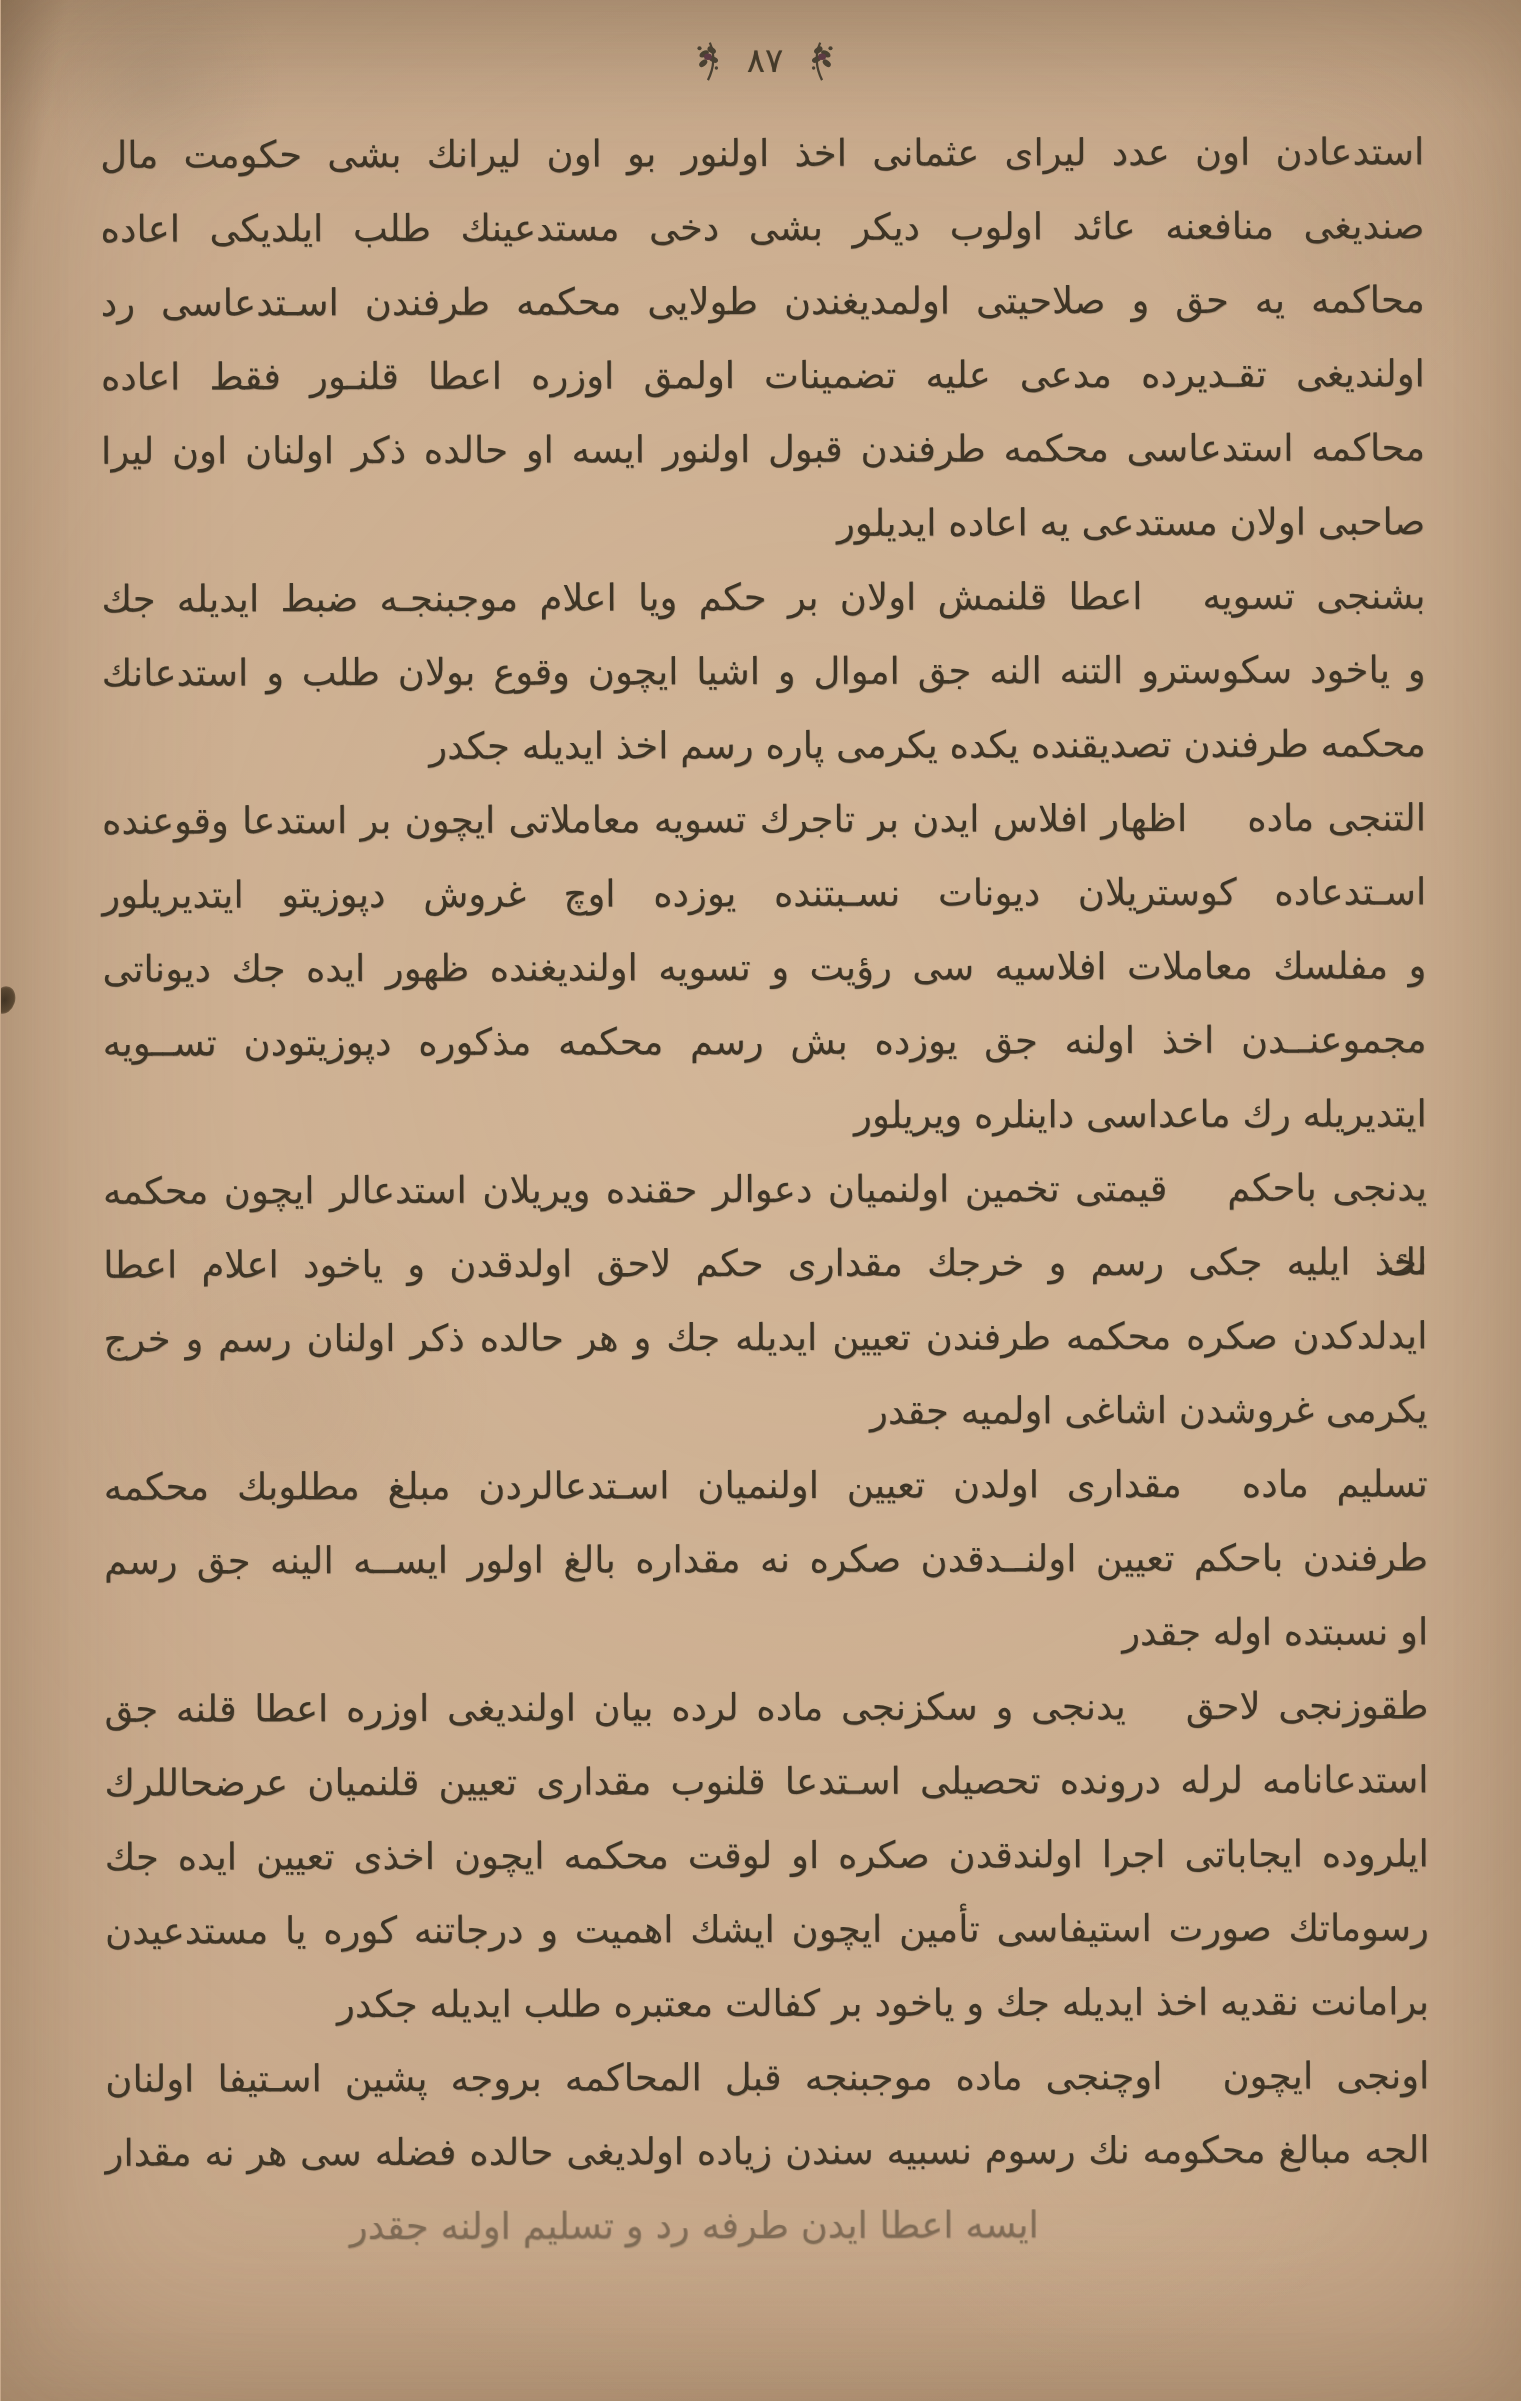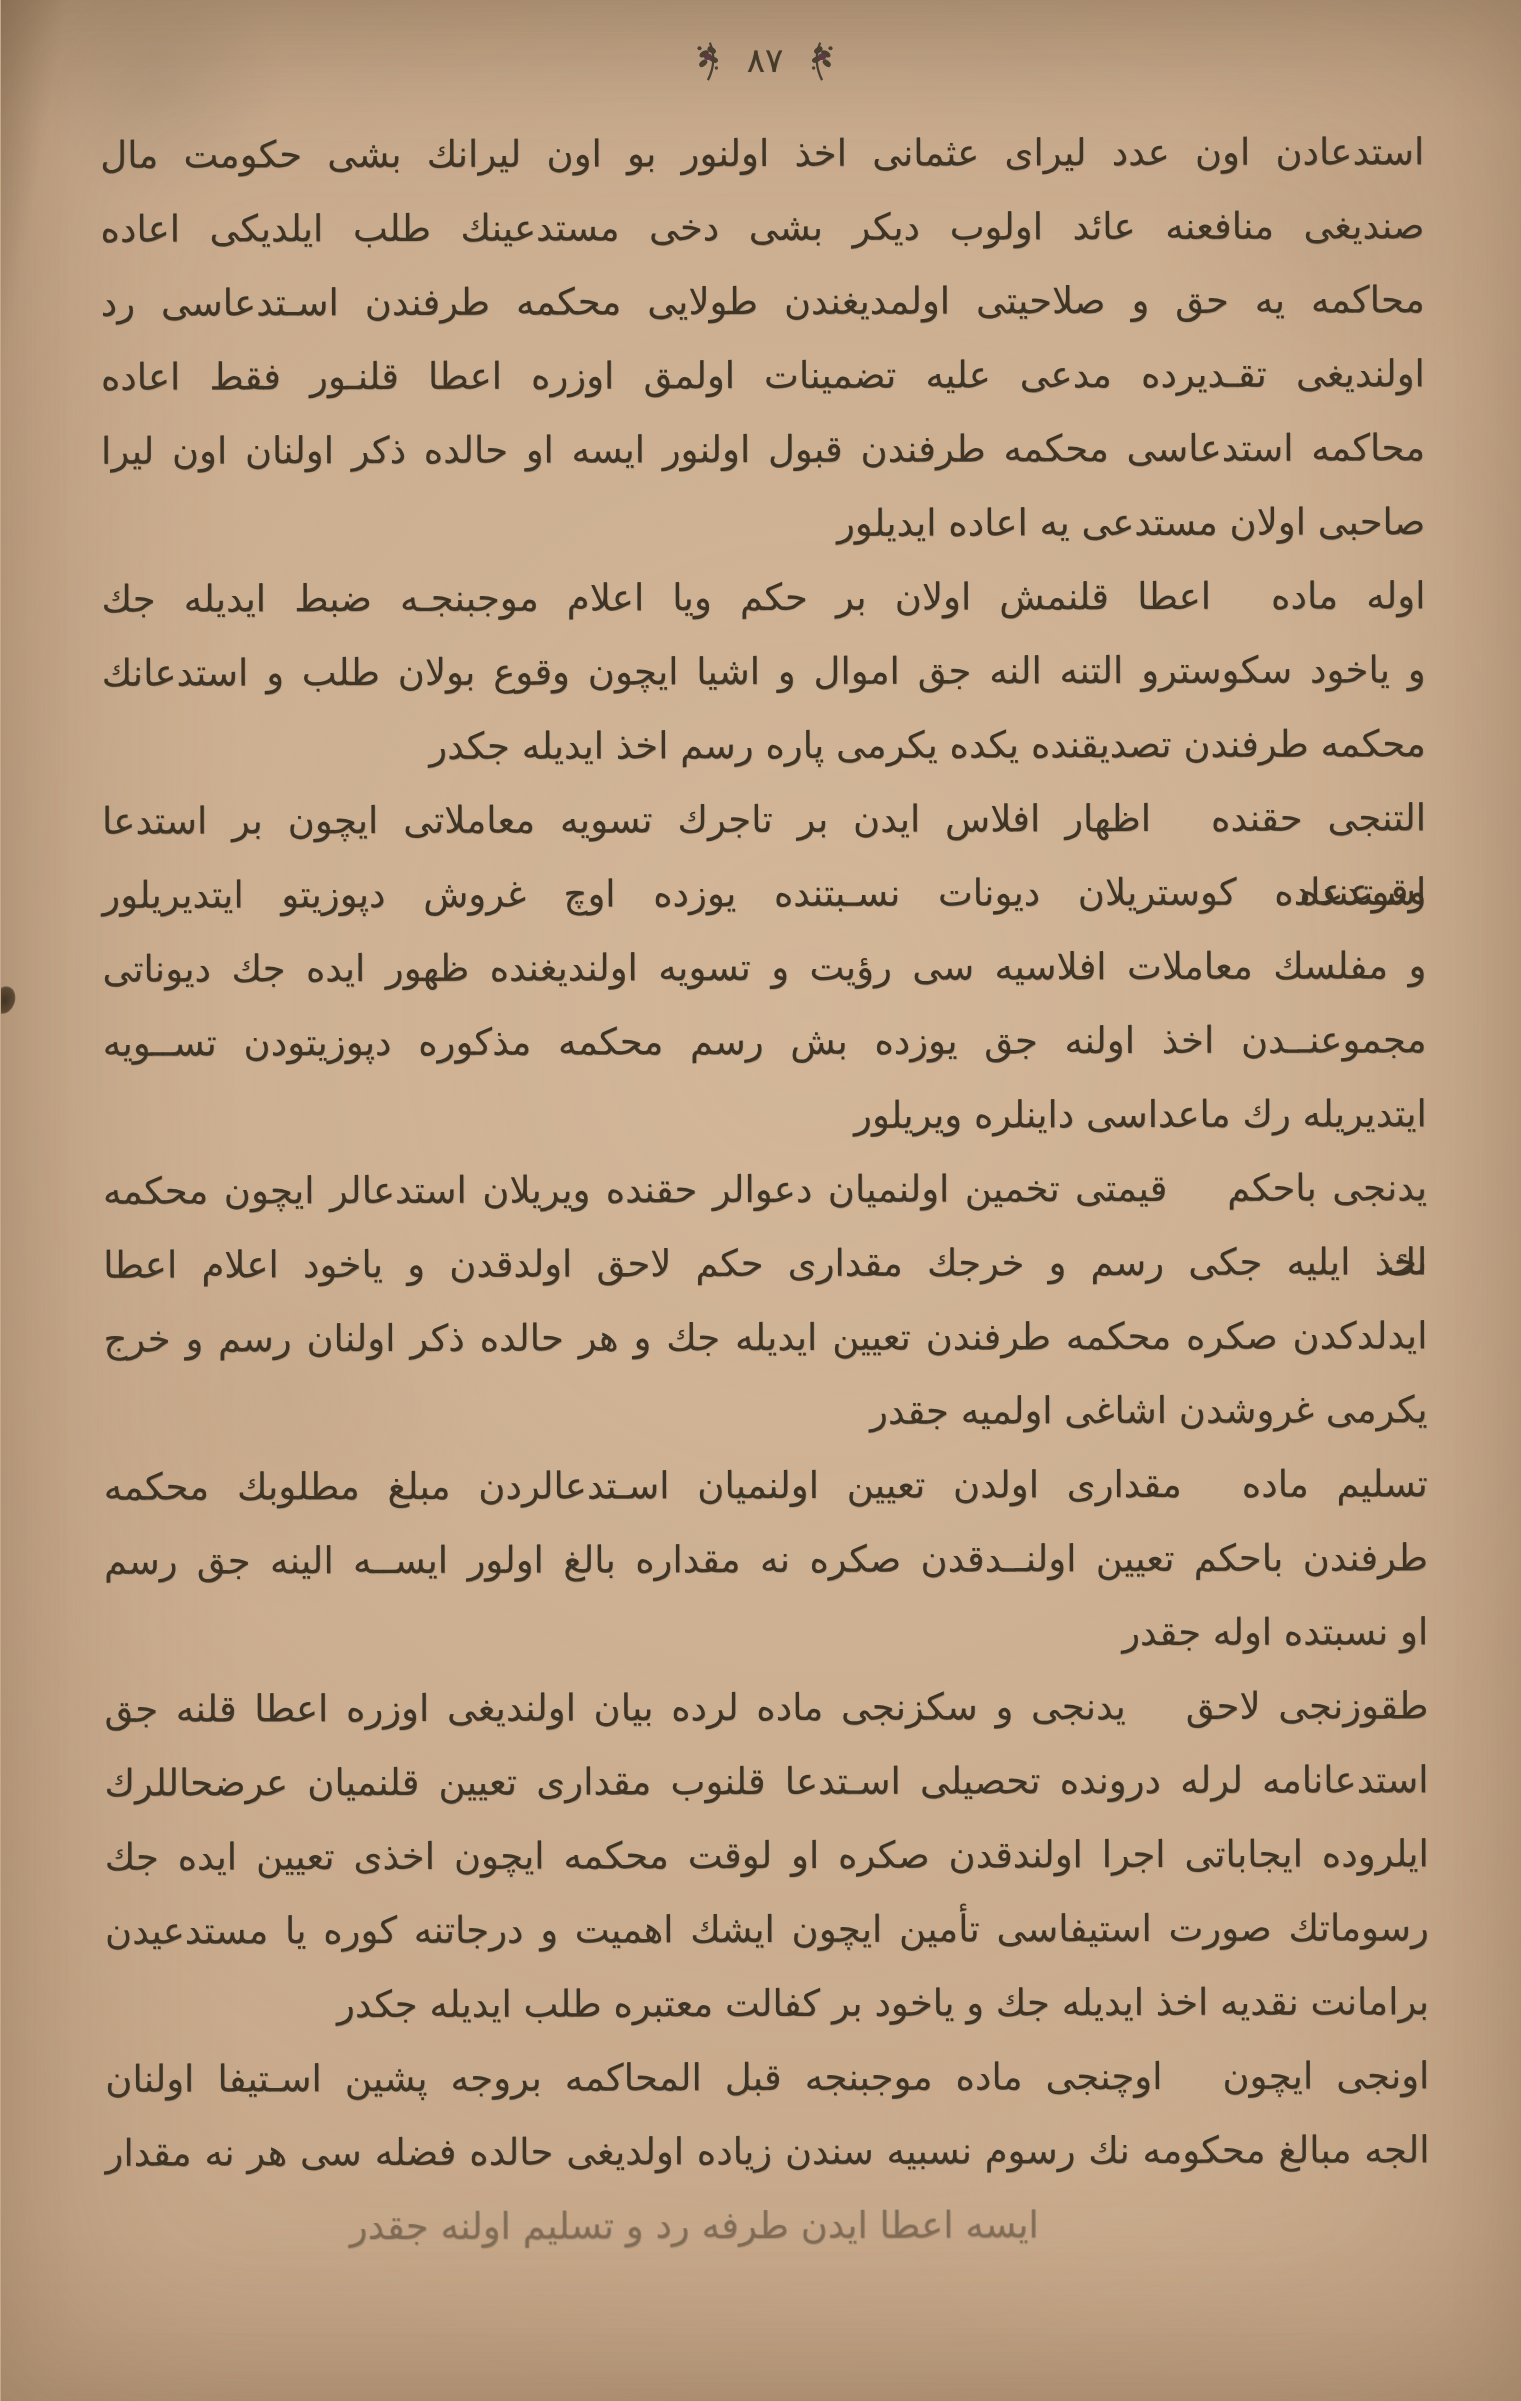--- a/index.html
+++ b/index.html
@@ -93,24 +93,24 @@
   </span>
 </div>
 
 <div class="text-block">
     <div class="line full">استدعادن اون عدد ليراى عثمانى اخذ اولنور  بو اون ليرانك بشى حكومت مال</div>
     <div class="line full">صنديغى منافعنه عائد اولوب ديكر بشى دخى مستدعينك طلب ايلديكى اعاده</div>
     <div class="line full">محاكمه يه حق و صلاحيتى اولمديغندن طولايى محكمه طرفندن اسـتدعاسى رد</div>
     <div class="line full">اولنديغى تقـديرده مدعى عليه تضمينات اولمق اوزره اعطا قلنـور فقط اعاده</div>
     <div class="line full">محاكمه استدعاسى محكمه طرفندن قبول اولنور ايسه او حالده ذكر اولنان اون ليرا</div>
     <div class="line short">صاحبى اولان مستدعى يه اعاده ايديلور</div>
-    <div class="line full"><span class="madde">اوله ماده</span><span class="gap"></span><span>اعطا قلنمش اولان بر حكم ويا اعلام موجبنجـه ضبط ايديله جك</span></div>
+    <div class="line full"><span class="madde">بشنجى تسويه</span><span class="gap"></span><span>اعطا قلنمش اولان بر حكم ويا اعلام موجبنجـه ضبط ايديله جك</span></div>
     <div class="line full">و ياخود سكوسترو التنه النه جق اموال و اشيا ايچون وقوع بولان طلب و استدعانك</div>
     <div class="line short">محكمه طرفندن تصديقنده يكده يكرمى پاره رسم اخذ ايديله جكدر</div>
-    <div class="line full"><span class="madde">التنجى حقنده</span><span class="gap"></span><span>اظهار افلاس ايدن بر تاجرك تسويه معاملاتى ايچون بر استدعا وقوعنده</span></div>
+    <div class="line full"><span class="madde">التنجى ماده</span><span class="gap"></span><span>اظهار افلاس ايدن بر تاجرك تسويه معاملاتى ايچون بر استدعا وقوعنده</span></div>
     <div class="line full">اسـتدعاده كوستريلان ديونات نسـبتنده يوزده اوچ غروش دپوزيتو ايتديريلور</div>
     <div class="line full">و مفلسك معاملات افلاسيه سى رؤيت و تسويه اولنديغنده ظهور ايده جك ديوناتى</div>
     <div class="line full">مجموعنــدن اخذ اولنه جق يوزده بش رسم محكمه مذكوره دپوزيتودن تســويه</div>
     <div class="line short">ايتديريله رك ماعداسى داينلره ويريلور</div>
     <div class="line full"><span class="madde">يدنجى باحكم</span><span class="gap"></span><span>قيمتى تخمين اولنميان دعوالر حقنده ويريلان استدعالر ايچون محكمه نك</span></div>
     <div class="line full">اخذ ايليه جكى رسم و خرجك مقدارى حكم لاحق اولدقدن و ياخود اعلام اعطا</div>
     <div class="line full">ايدلدكدن صكره محكمه طرفندن تعيين ايديله جك و هر حالده ذكر اولنان رسم و خرج</div>
     <div class="line short">يكرمى غروشدن اشاغى اولميه جقدر</div>
     <div class="line full"><span class="madde">تسليم ماده</span><span class="gap"></span><span>مقدارى اولدن تعيين اولنميان اسـتدعالردن مبلغ مطلوبك محكمه</span></div>
     <div class="line full">طرفندن باحكم تعيين اولنــدقدن صكره نه مقداره بالغ اولور ايســه الينه جق رسم</div>

